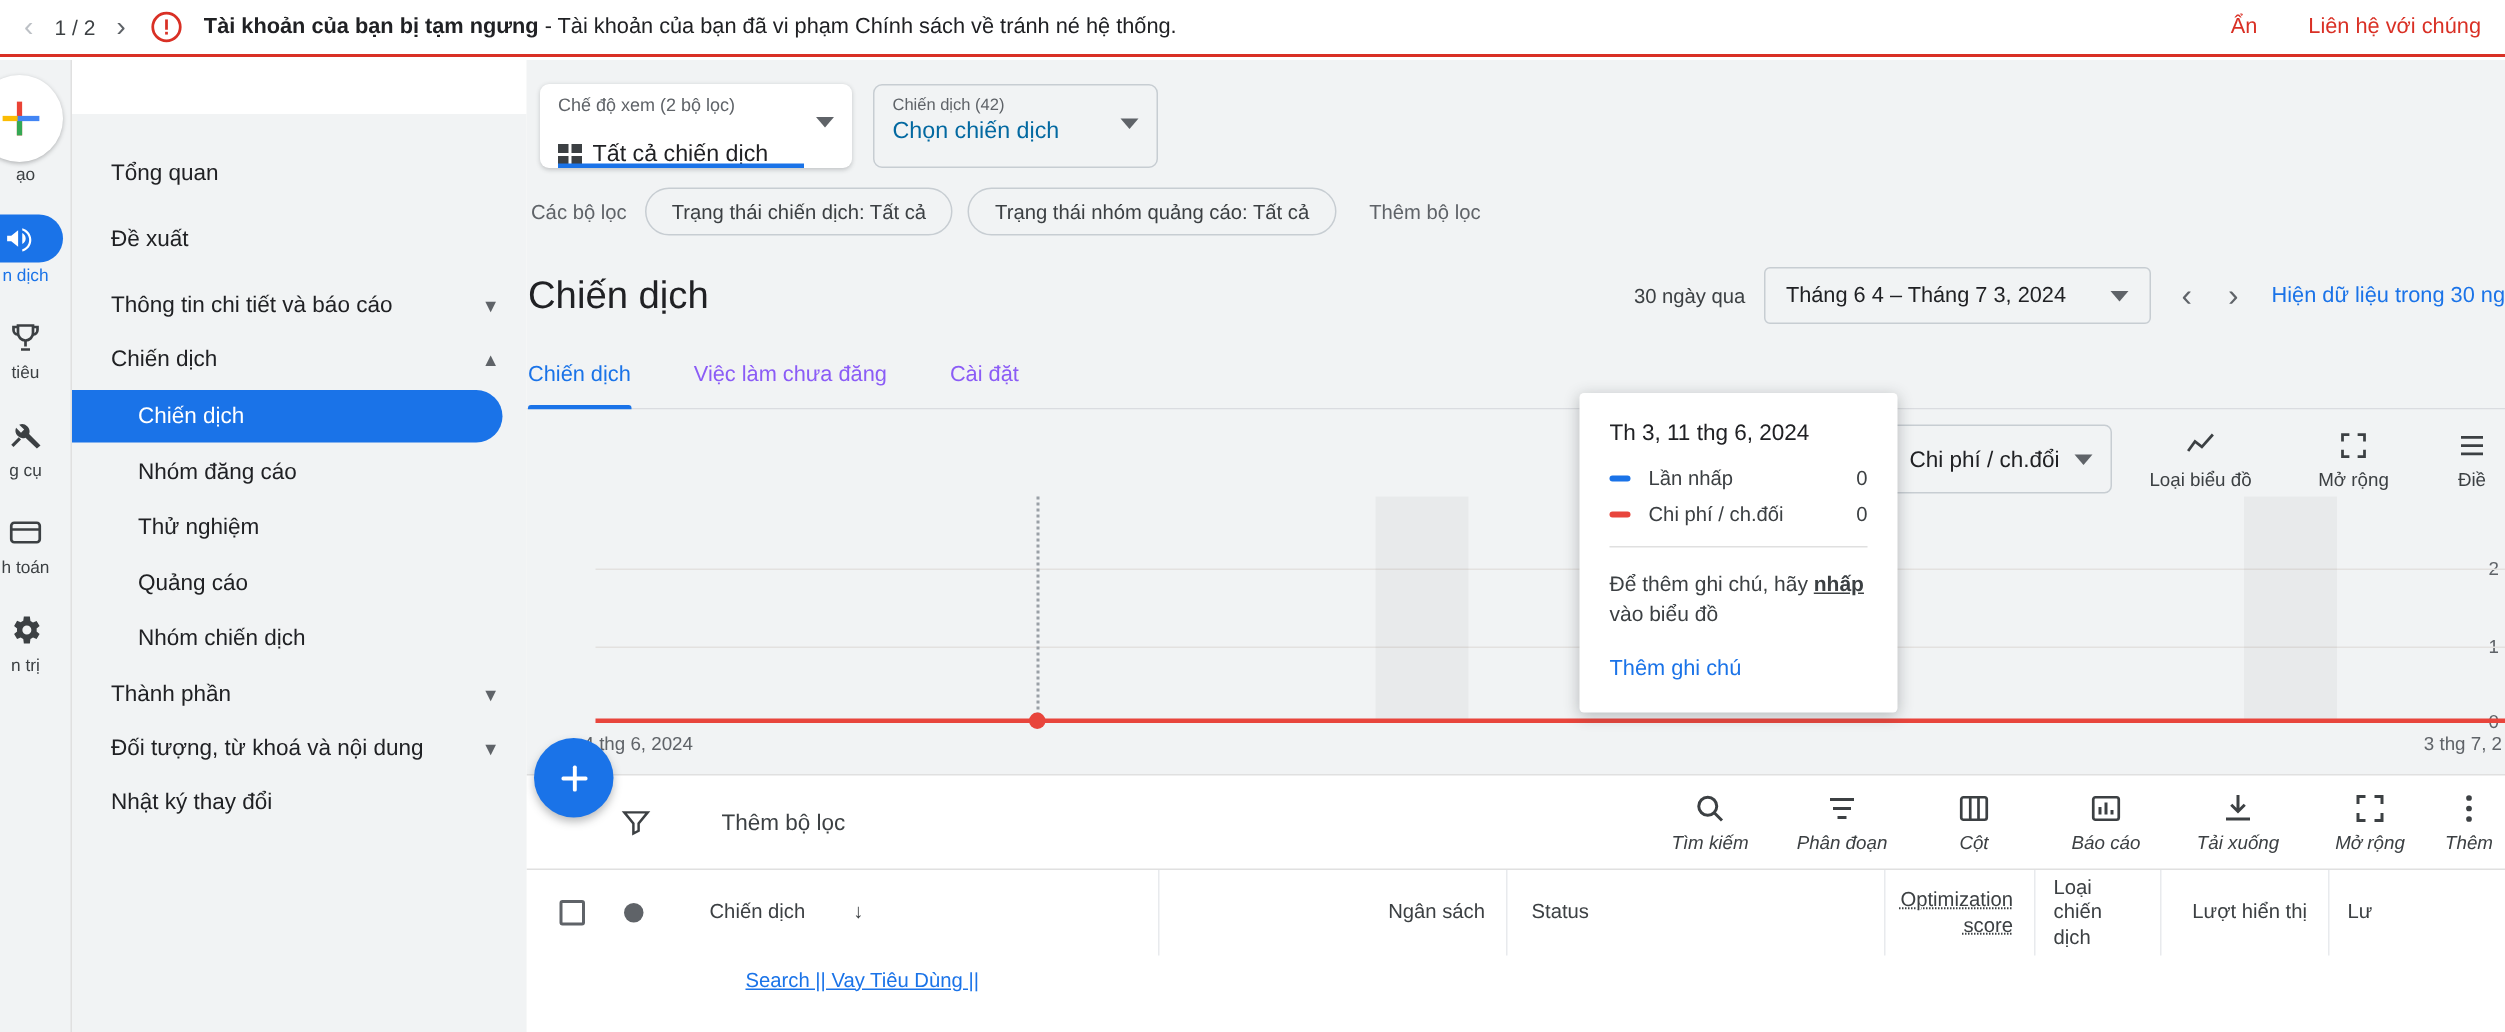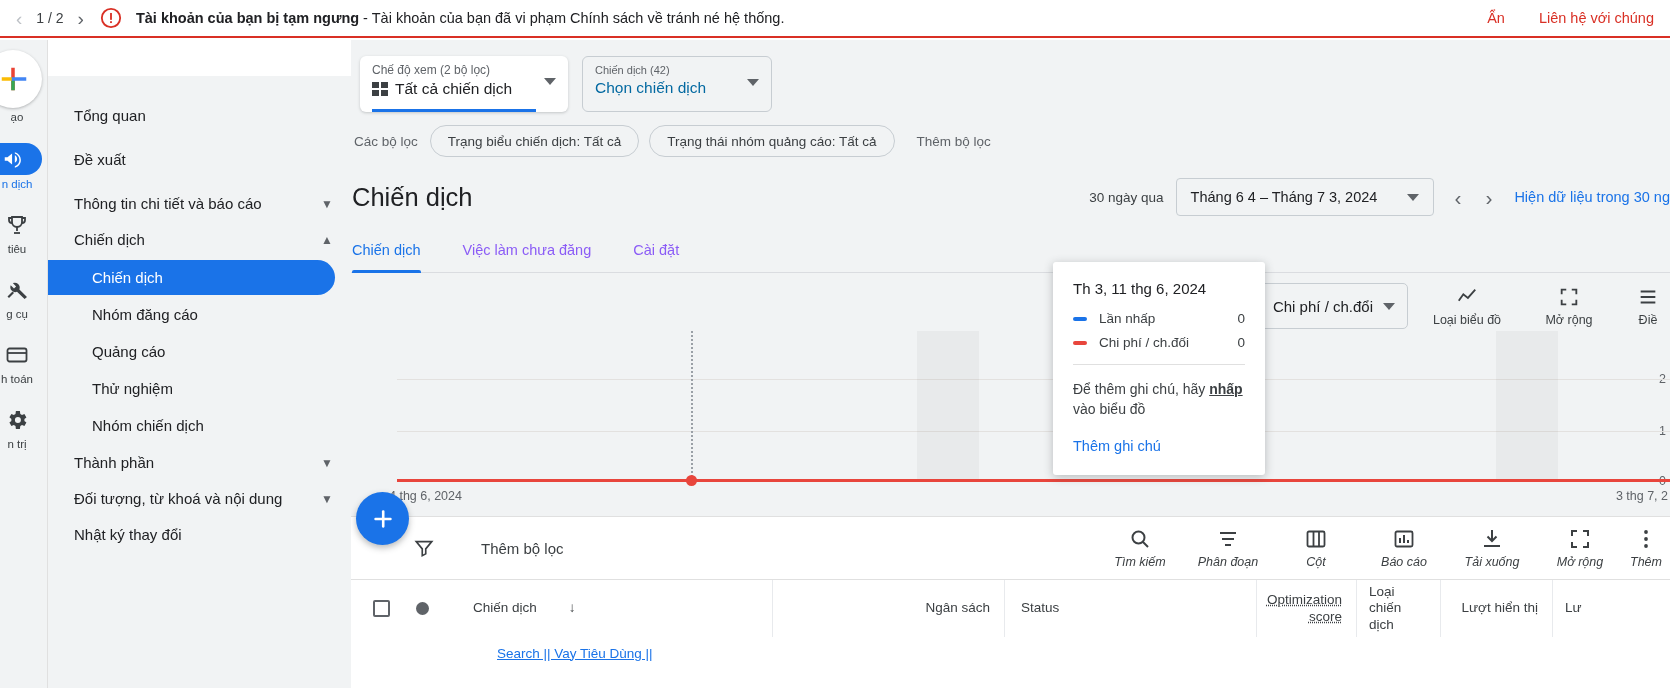--- a/index.html
+++ b/index.html
@@ -74,21 +74,21 @@
     background: #f1f3f4; overflow: hidden;
   }
 
   .topbar { display: flex; align-items: flex-start; padding: 16px 0 0 0; }
   .view-card {
     margin-left: 9px; width: 208px; height: 56px; background: #fff;
     border-radius: 6px; box-shadow: 0 1px 3px rgba(60,64,67,.25);
     padding: 7px 12px 0 12px; position: relative; cursor: pointer;
   }
   .view-card .cap { font-size: 12px; color: #5f6368; }
-  .view-card .val { font-size: 15.5px; color: #202124; display: flex; align-items: center; gap: 7px; margin-top: 3px; }
+  .view-card .val { font-size: 15.5px; color: #202124; display: flex; align-items: center; gap: 7px; margin-top: 17px; }
   .view-card .underline { position: absolute; left: 12px; right: 32px; bottom: 0; height: 3px; background: #1a73e8; }
   .caret { position: absolute; right: 12px; top: 22px; width: 0; height: 0;
     border-left: 6px solid transparent; border-right: 6px solid transparent; border-top: 7px solid #5f6368; }
   .grid-icon { display: inline-grid; grid-template-columns: 7px 7px; grid-template-rows: 6px 6px; gap: 2px; }
   .grid-icon i { background: #3c4043; display: block; }
 
   .camp-card {
     margin-left: 14px; width: 190px; height: 56px; background: transparent;
     border: 1px solid #c7cdd2; border-radius: 6px; padding: 7px 12px 0 12px;
     position: relative; cursor: pointer;
@@ -297,24 +297,24 @@
       <span class="lbl">Chiến dịch</span>
       <span class="exp">▲</span>
     </div>
     <div class="nav-sub sel">
       <span>Chiến dịch</span>
     </div>
     <div class="nav-sub">
       <span>Nhóm đăng cáo</span>
     </div>
     <div class="nav-sub">
+      <span>Thử nghiệm</span>
+    </div>
+    <div class="nav-sub">
       <span>Quảng cáo</span>
-    </div>
-    <div class="nav-sub">
-      <span>Thử nghiệm</span>
     </div>
     <div class="nav-sub">
       <span>Nhóm chiến dịch</span>
     </div>
     <div class="nav-row">
       <span class="lbl">Thành phần</span>
       <span class="exp">▼</span>
     </div>
     <div class="nav-row">
       <span class="lbl">Đối tượng, từ khoá và nội dung</span>
@@ -344,21 +344,21 @@
       </div>
       <div class="camp-card">
         <div class="cap">Chiến dịch (42)</div>
         <div class="val">Chọn chiến dịch</div>
         <span class="caret"></span>
       </div>
     </div>
 
     <div class="filters-row">
       <span class="filters-label">Các bộ lọc</span>
-      <span class="chip">Trạng biểu chiến dịch: Tất cả</span>
+      <span class="chip">Trạng thái chiến dịch: Tất cả</span>
       <span class="chip">Trạng thái nhóm quảng cáo: Tất cả</span>
       <span class="add-filter">Thêm bộ lọc</span>
     </div>
 
     <div class="page-head">
       <span class="page-title">Chiến dịch</span>
       <div class="date-zone">
         <span class="range-note">30 ngày qua</span>
         <span class="date-box">
           <span>Tháng 6 4 – Tháng 7 3, 2024</span>

